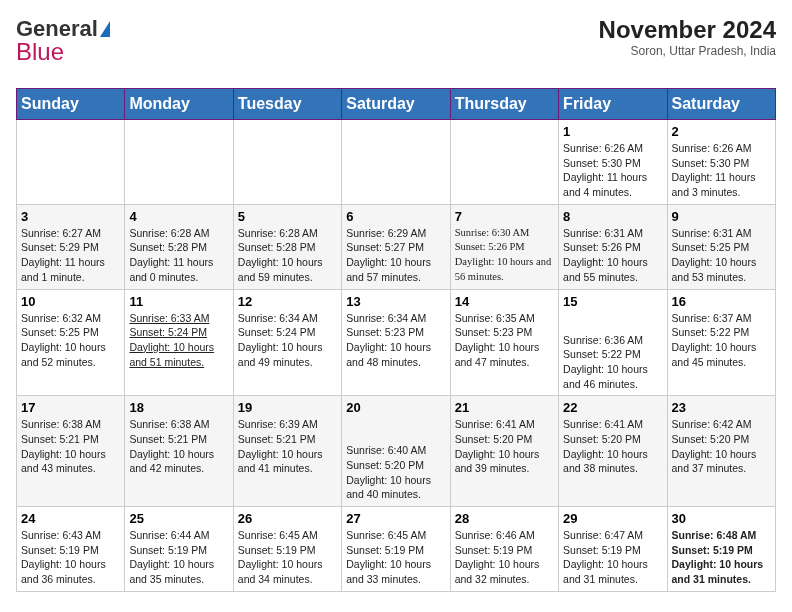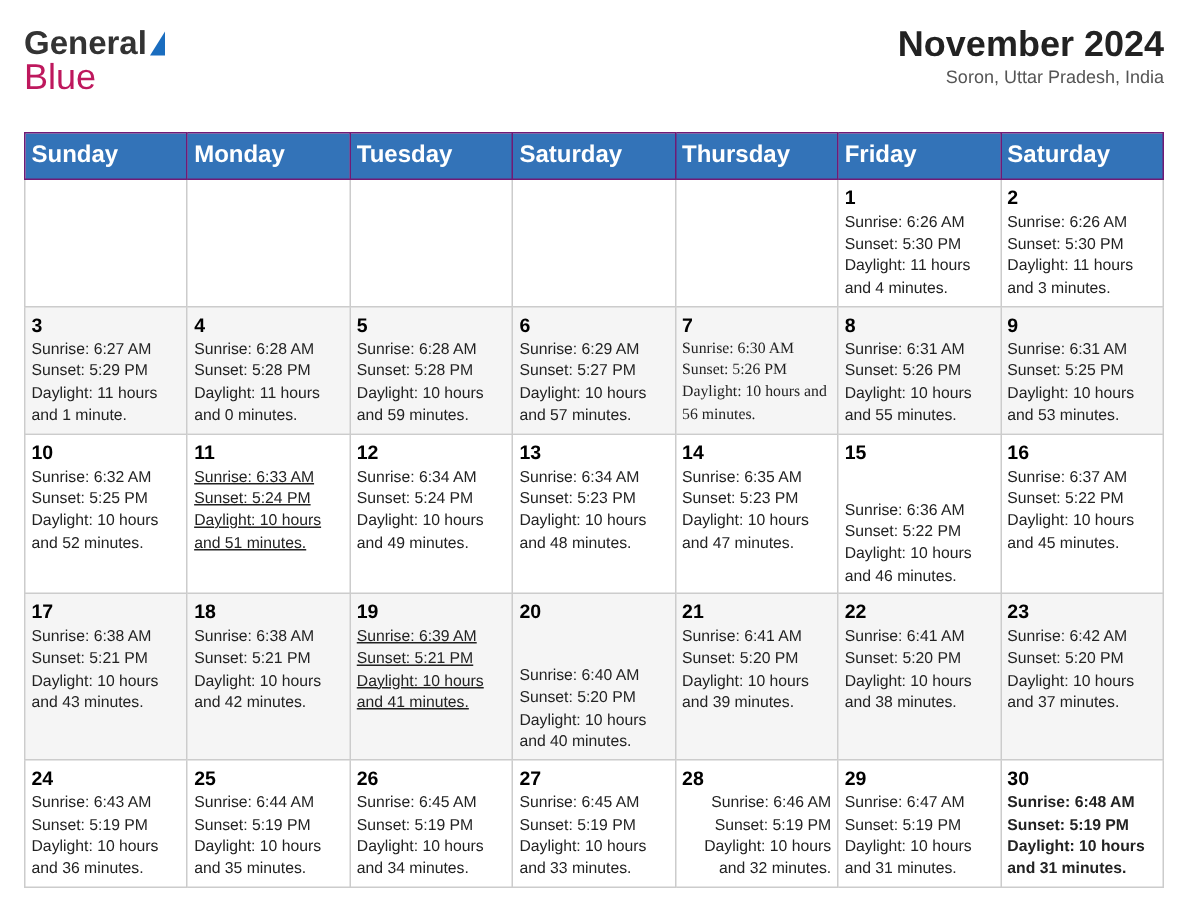--- a/index.html
+++ b/index.html
@@ -201,21 +201,21 @@
 Daylight: 10 hours and 43 minutes.</div>
         </td>
         <td>
           <span class="day-num">18</span>
           <div class="day-info" style="white-space: pre-line;">Sunrise: 6:38 AM
 Sunset: 5:21 PM
 Daylight: 10 hours and 42 minutes.</div>
         </td>
         <td>
           <span class="day-num">19</span>
-          <div class="day-info" style="white-space: pre-line; text-decoration: underline;">Sunrise: 6:39 AM
+          <div class="day-info" style="white-space: pre-line;">Sunrise: 6:39 AM
 Sunset: 5:21 PM
 Daylight: 10 hours and 41 minutes.</div>
         </td>
         <td>
           <span class="day-num">20</span>
           <div class="day-info" style="white-space: pre-line; margin-top: 28px;">Sunrise: 6:40 AM
 Sunset: 5:20 PM
 Daylight: 10 hours and 40 minutes.</div>
         </td>
         <td>
@@ -257,21 +257,21 @@
 Daylight: 10 hours and 34 minutes.</div>
         </td>
         <td>
           <span class="day-num">27</span>
           <div class="day-info" style="white-space: pre-line;">Sunrise: 6:45 AM
 Sunset: 5:19 PM
 Daylight: 10 hours and 33 minutes.</div>
         </td>
         <td>
           <span class="day-num">28</span>
-          <div class="day-info" style="white-space: pre-line; text-align: right;">Sunrise: 6:46 AM
+          <div class="day-info" style="white-space: pre-line;">Sunrise: 6:46 AM
 Sunset: 5:19 PM
 Daylight: 10 hours and 32 minutes.</div>
         </td>
         <td>
           <span class="day-num">29</span>
           <div class="day-info" style="white-space: pre-line;">Sunrise: 6:47 AM
 Sunset: 5:19 PM
 Daylight: 10 hours and 31 minutes.</div>
         </td>
         <td>

